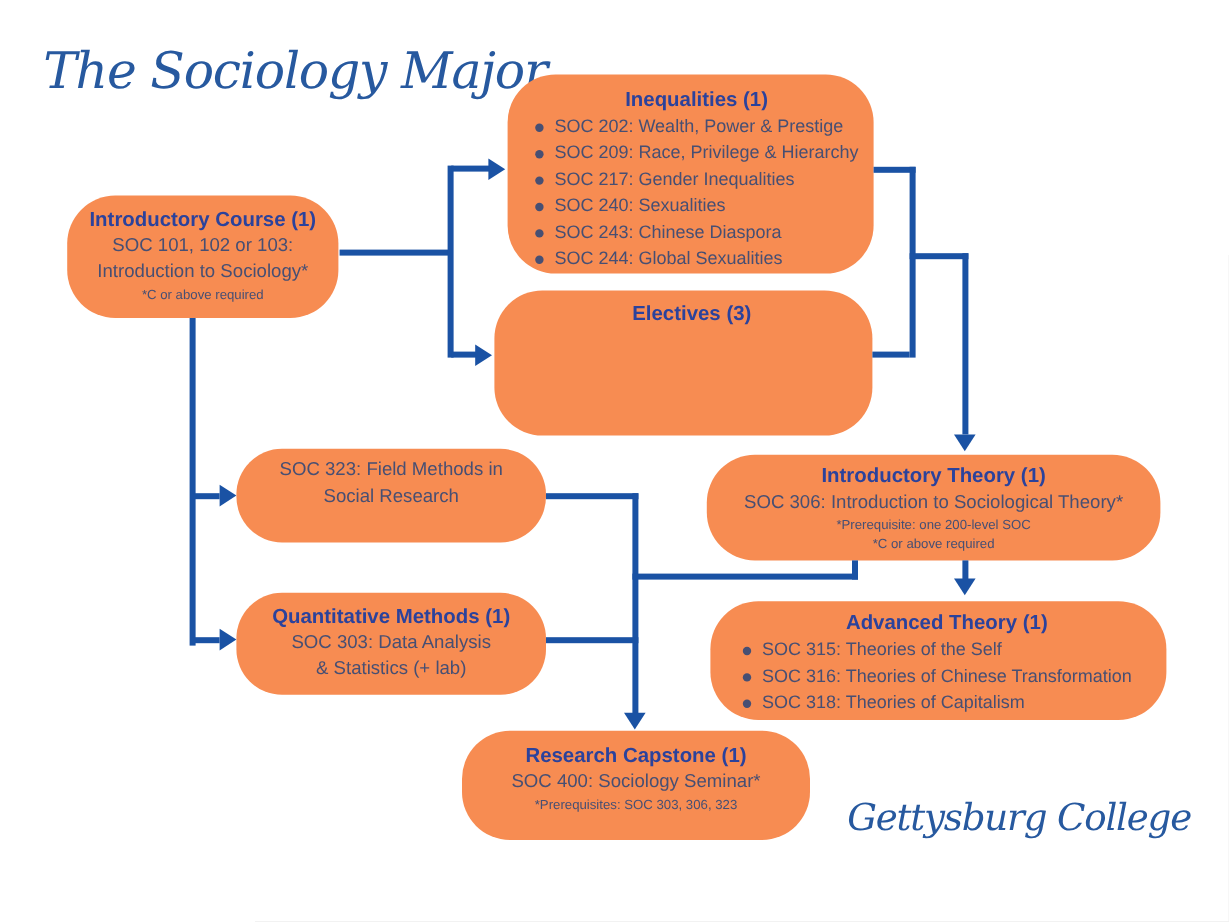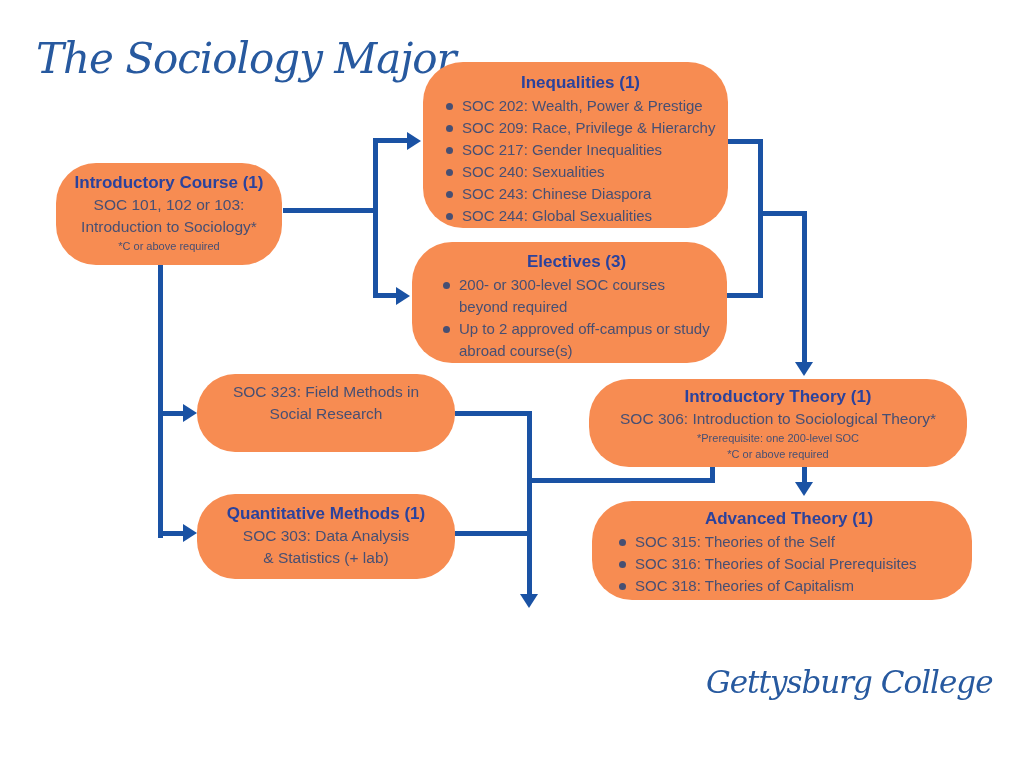--- a/index.html
+++ b/index.html
@@ -95,24 +95,20 @@
       <li>SOC 209: Race, Privilege &amp; Hierarchy</li>
       <li>SOC 217: Gender Inequalities</li>
       <li>SOC 240: Sexualities</li>
       <li>SOC 243: Chinese Diaspora</li>
       <li>SOC 244: Global Sexualities</li>
     </ul>
   </div>
 
   <div id="b-elect" class="box">
     <div class="box-title">Electives (3)</div>
-    <ul class="bullets">
-      <li>200- or 300-level SOC courses beyond required</li>
-      <li>Up to 2 approved off-campus or study abroad course(s)</li>
-    </ul>
   </div>
 
   <div id="b-qual" class="box">
     <div class="box-line">SOC 323: Field Methods in</div>
     <div class="box-line">Social Research</div>
   </div>
 
   <div id="b-itheory" class="box">
     <div class="box-title">Introductory Theory (1)</div>
     <div class="box-line">SOC 306: Introduction to Sociological Theory*</div>
@@ -123,25 +119,30 @@
   <div id="b-quant" class="box">
     <div class="box-title">Quantitative Methods (1)</div>
     <div class="box-line">SOC 303: Data Analysis</div>
     <div class="box-line"><span>&amp; Statistics </span><span class="italic">(+ lab)</span></div>
   </div>
 
   <div id="b-atheory" class="box">
     <div class="box-title">Advanced Theory (1)</div>
     <ul class="bullets nowrap">
       <li>SOC 315: Theories of the Self</li>
-      <li>SOC 316: Theories of Social Prerequisites</li>
+      <li>SOC 316: Theories of Chinese Transformation</li>
       <li>SOC 318: Theories of Capitalism</li>
     </ul>
   </div>
 
+  <div id="b-cap" class="box">
+    <div class="box-title">Research Capstone (1)</div>
+    <div class="box-line">SOC 400: Sociology Seminar*</div>
+    <div class="box-note">*Prerequisites: SOC 303, 306, 323</div>
+  </div>
 
   <div class="hline" style="left:283px;top:208px;width:92px;height:5px;"></div>
   <div class="vline" style="left:373px;top:138px;width:5px;height:160px;"></div>
   <div class="hline" style="left:376px;top:138px;width:33px;height:5px;"></div>
   <div class="arrow-right" style="left:407px;top:132px;"></div>
   <div class="hline" style="left:376px;top:293px;width:22px;height:5px;"></div>
   <div class="arrow-right" style="left:396px;top:287px;"></div>
 
   <div class="hline" style="left:728px;top:139px;width:35px;height:5px;"></div>
   <div class="vline" style="left:758px;top:139px;width:5px;height:159px;"></div>

